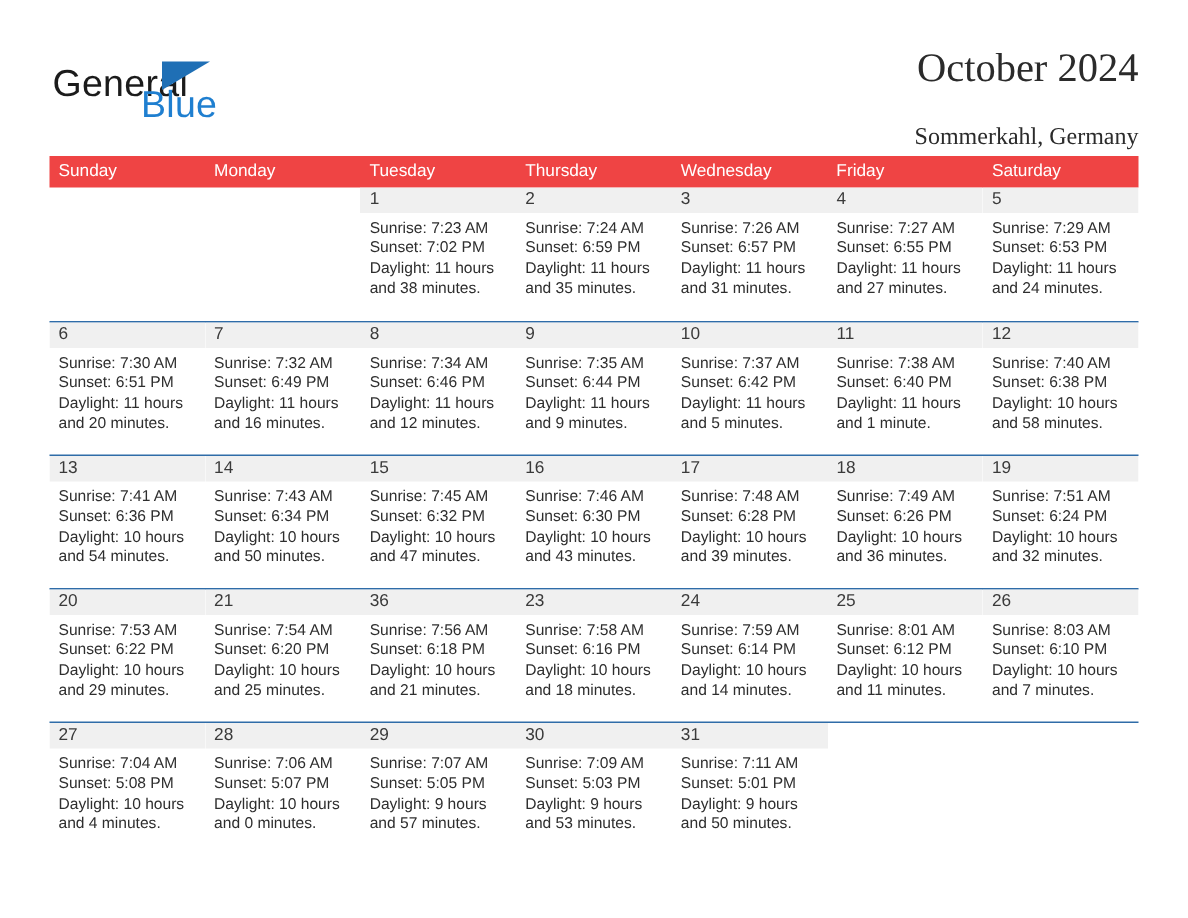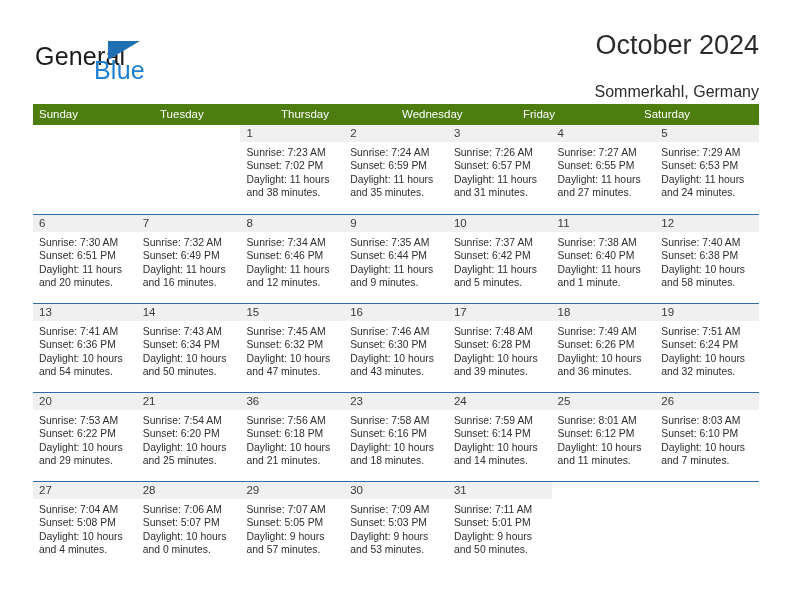--- a/index.html
+++ b/index.html
@@ -63,20 +63,21 @@
     letter-spacing: .2px;
     color: #1f7fd0;
     font-family: "Liberation Sans", sans-serif;
     text-align: right;
   }
   .title-block {
     position: absolute;
     right: 0;
     top: 0;
     text-align: right;
+    font-family: Liberation Serif, serif;
   }
   .cal-title {
     font-size: 27px;
     color: #2b2b2b;
     line-height: 34px;
     white-space: nowrap;
   }
   .cal-subtitle {
     font-size: 16px;
     color: #2b2b2b;
@@ -87,21 +88,21 @@
 
   
   .calendar {
     position: absolute;
     left: 33px;
     top: 104px;
     width: 726px;
   }
   .weekdays {
     display: flex;
-    background: #4d7c0f;
+    background: #ef4444;
     height: 21px;
     justify-content: flex-end;
   }
   .weekday {
     flex: 1 1 0;
     color: #ffffff;
     font-size: 11.5px;
     line-height: 21px;
     padding-left: 6px;
     box-sizing: border-box;
@@ -164,20 +165,21 @@
       <div class="cal-title">October 2024</div>
       <div class="cal-subtitle">Sommerkahl, Germany</div>
     </div>
 
   </div>
 
   <div class="calendar">
 
     <div class="weekdays">
       <div class="weekday">Sunday</div>
+      <div class="weekday">Monday</div>
       <div class="weekday">Tuesday</div>
       <div class="weekday">Thursday</div>
       <div class="weekday">Wednesday</div>
       <div class="weekday">Friday</div>
       <div class="weekday">Saturday</div>
     </div>
 
     <div id="weeks-container">
         <div class="week">
           <div class="daycell blank">

